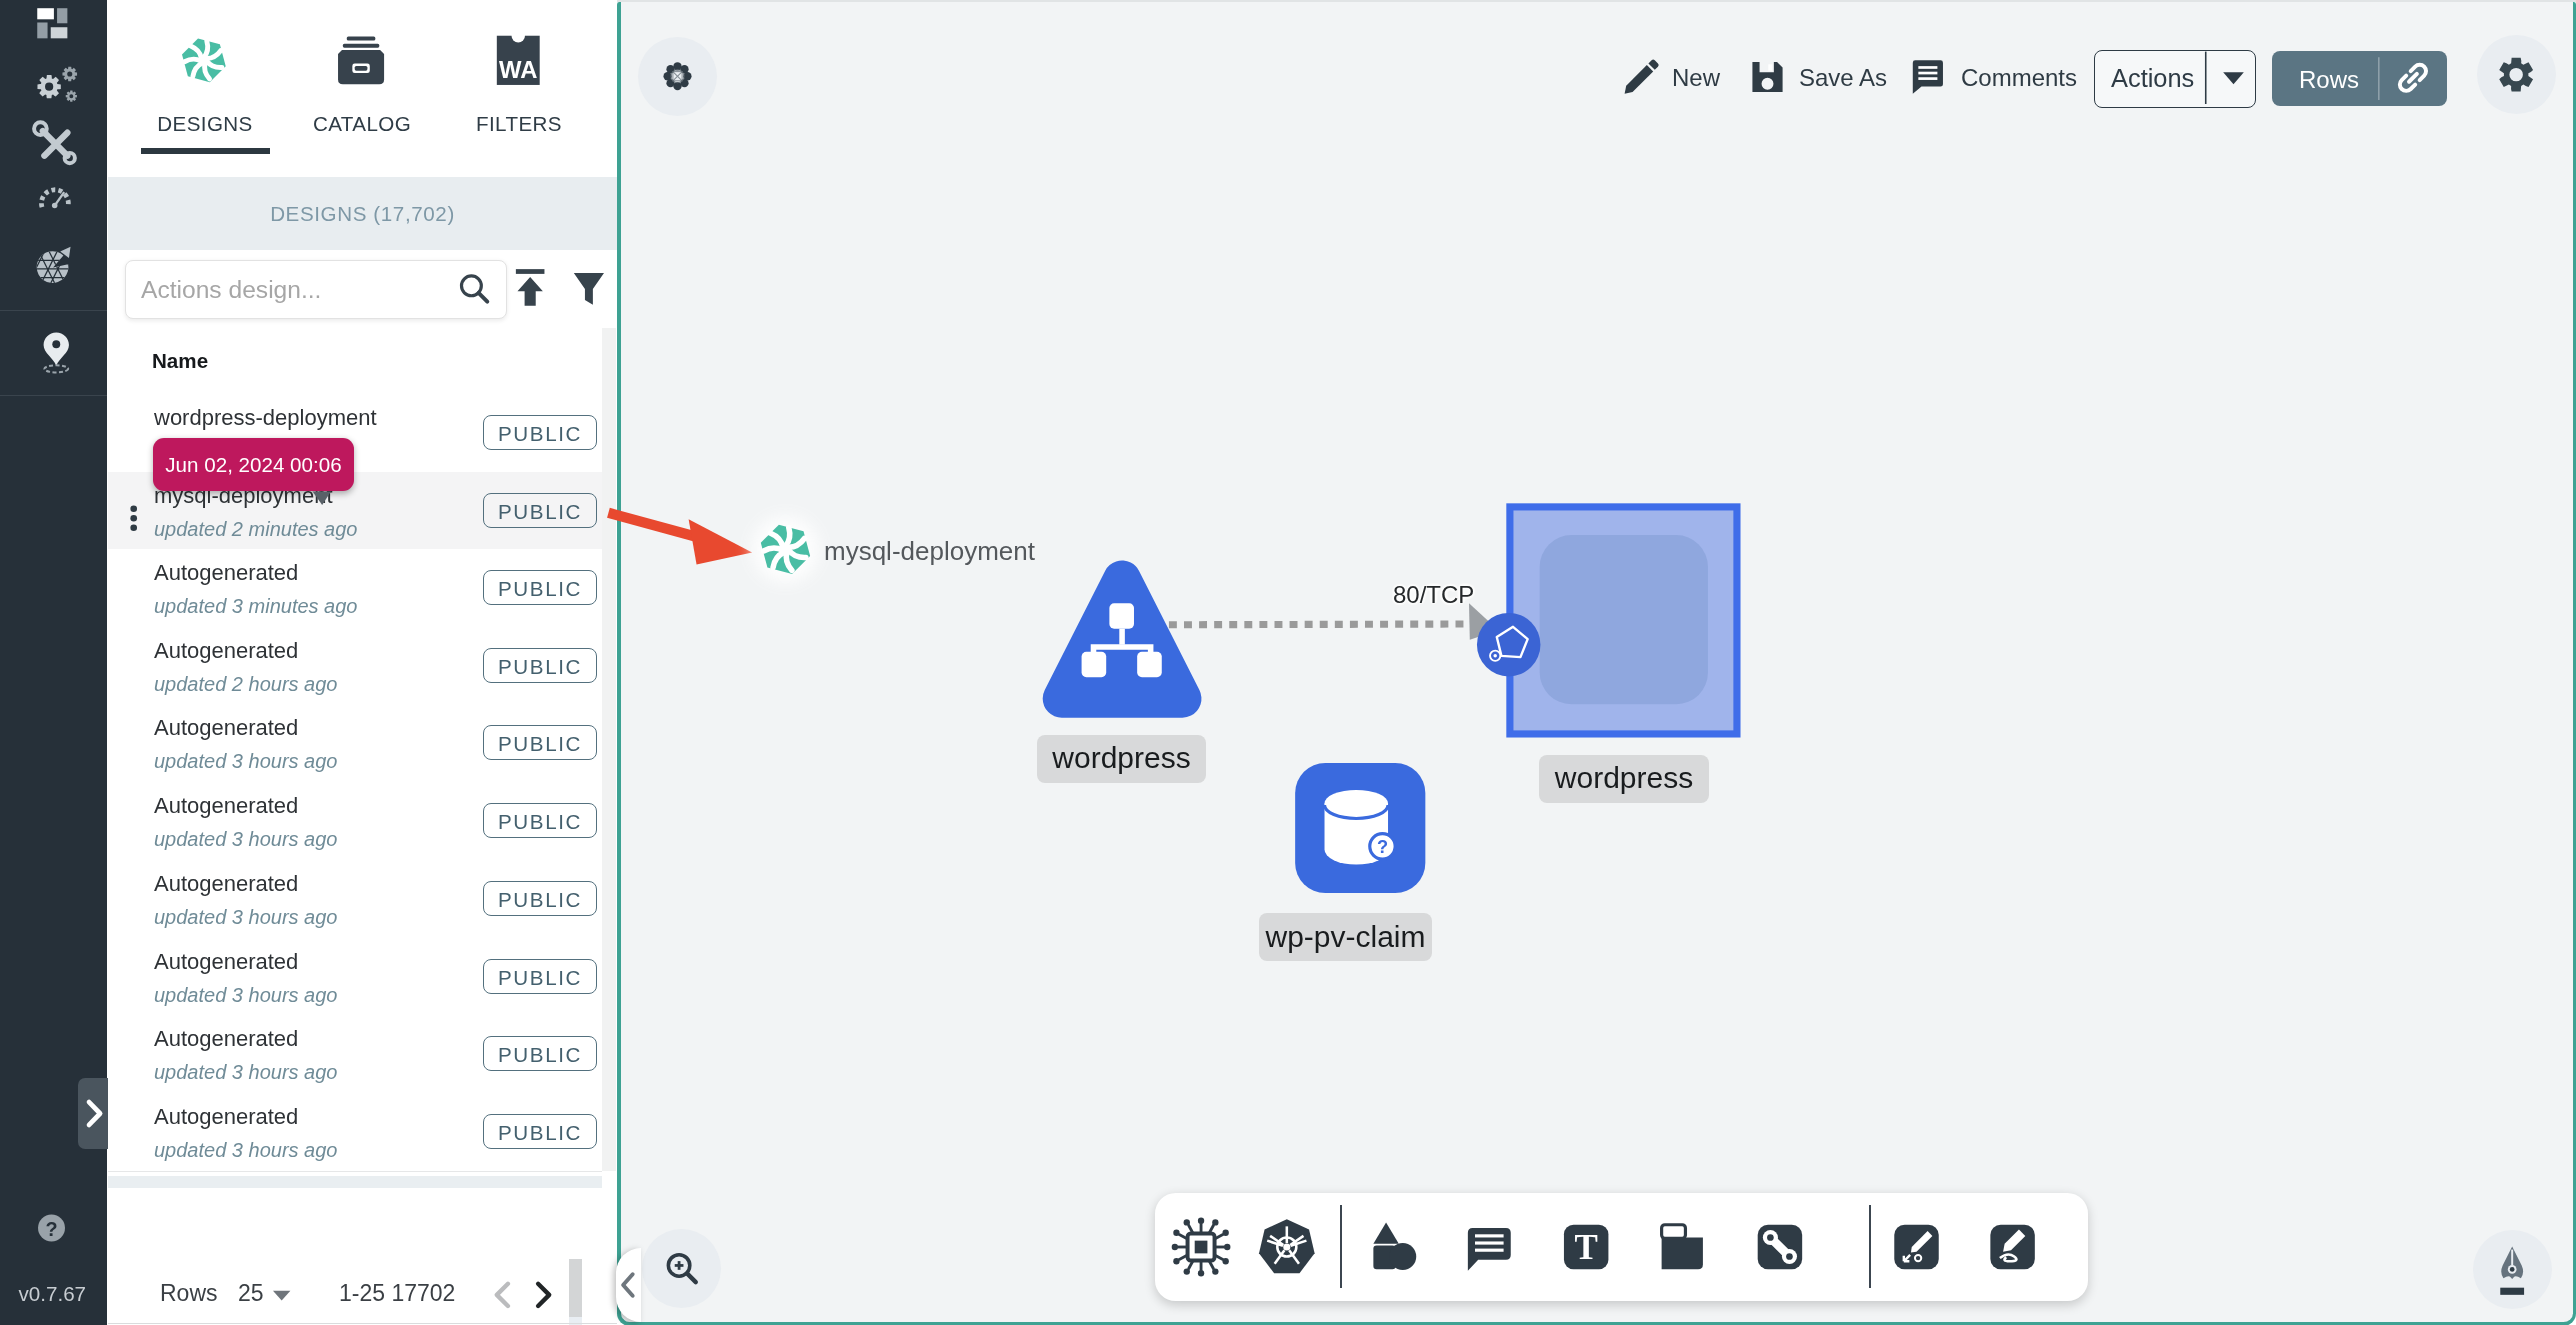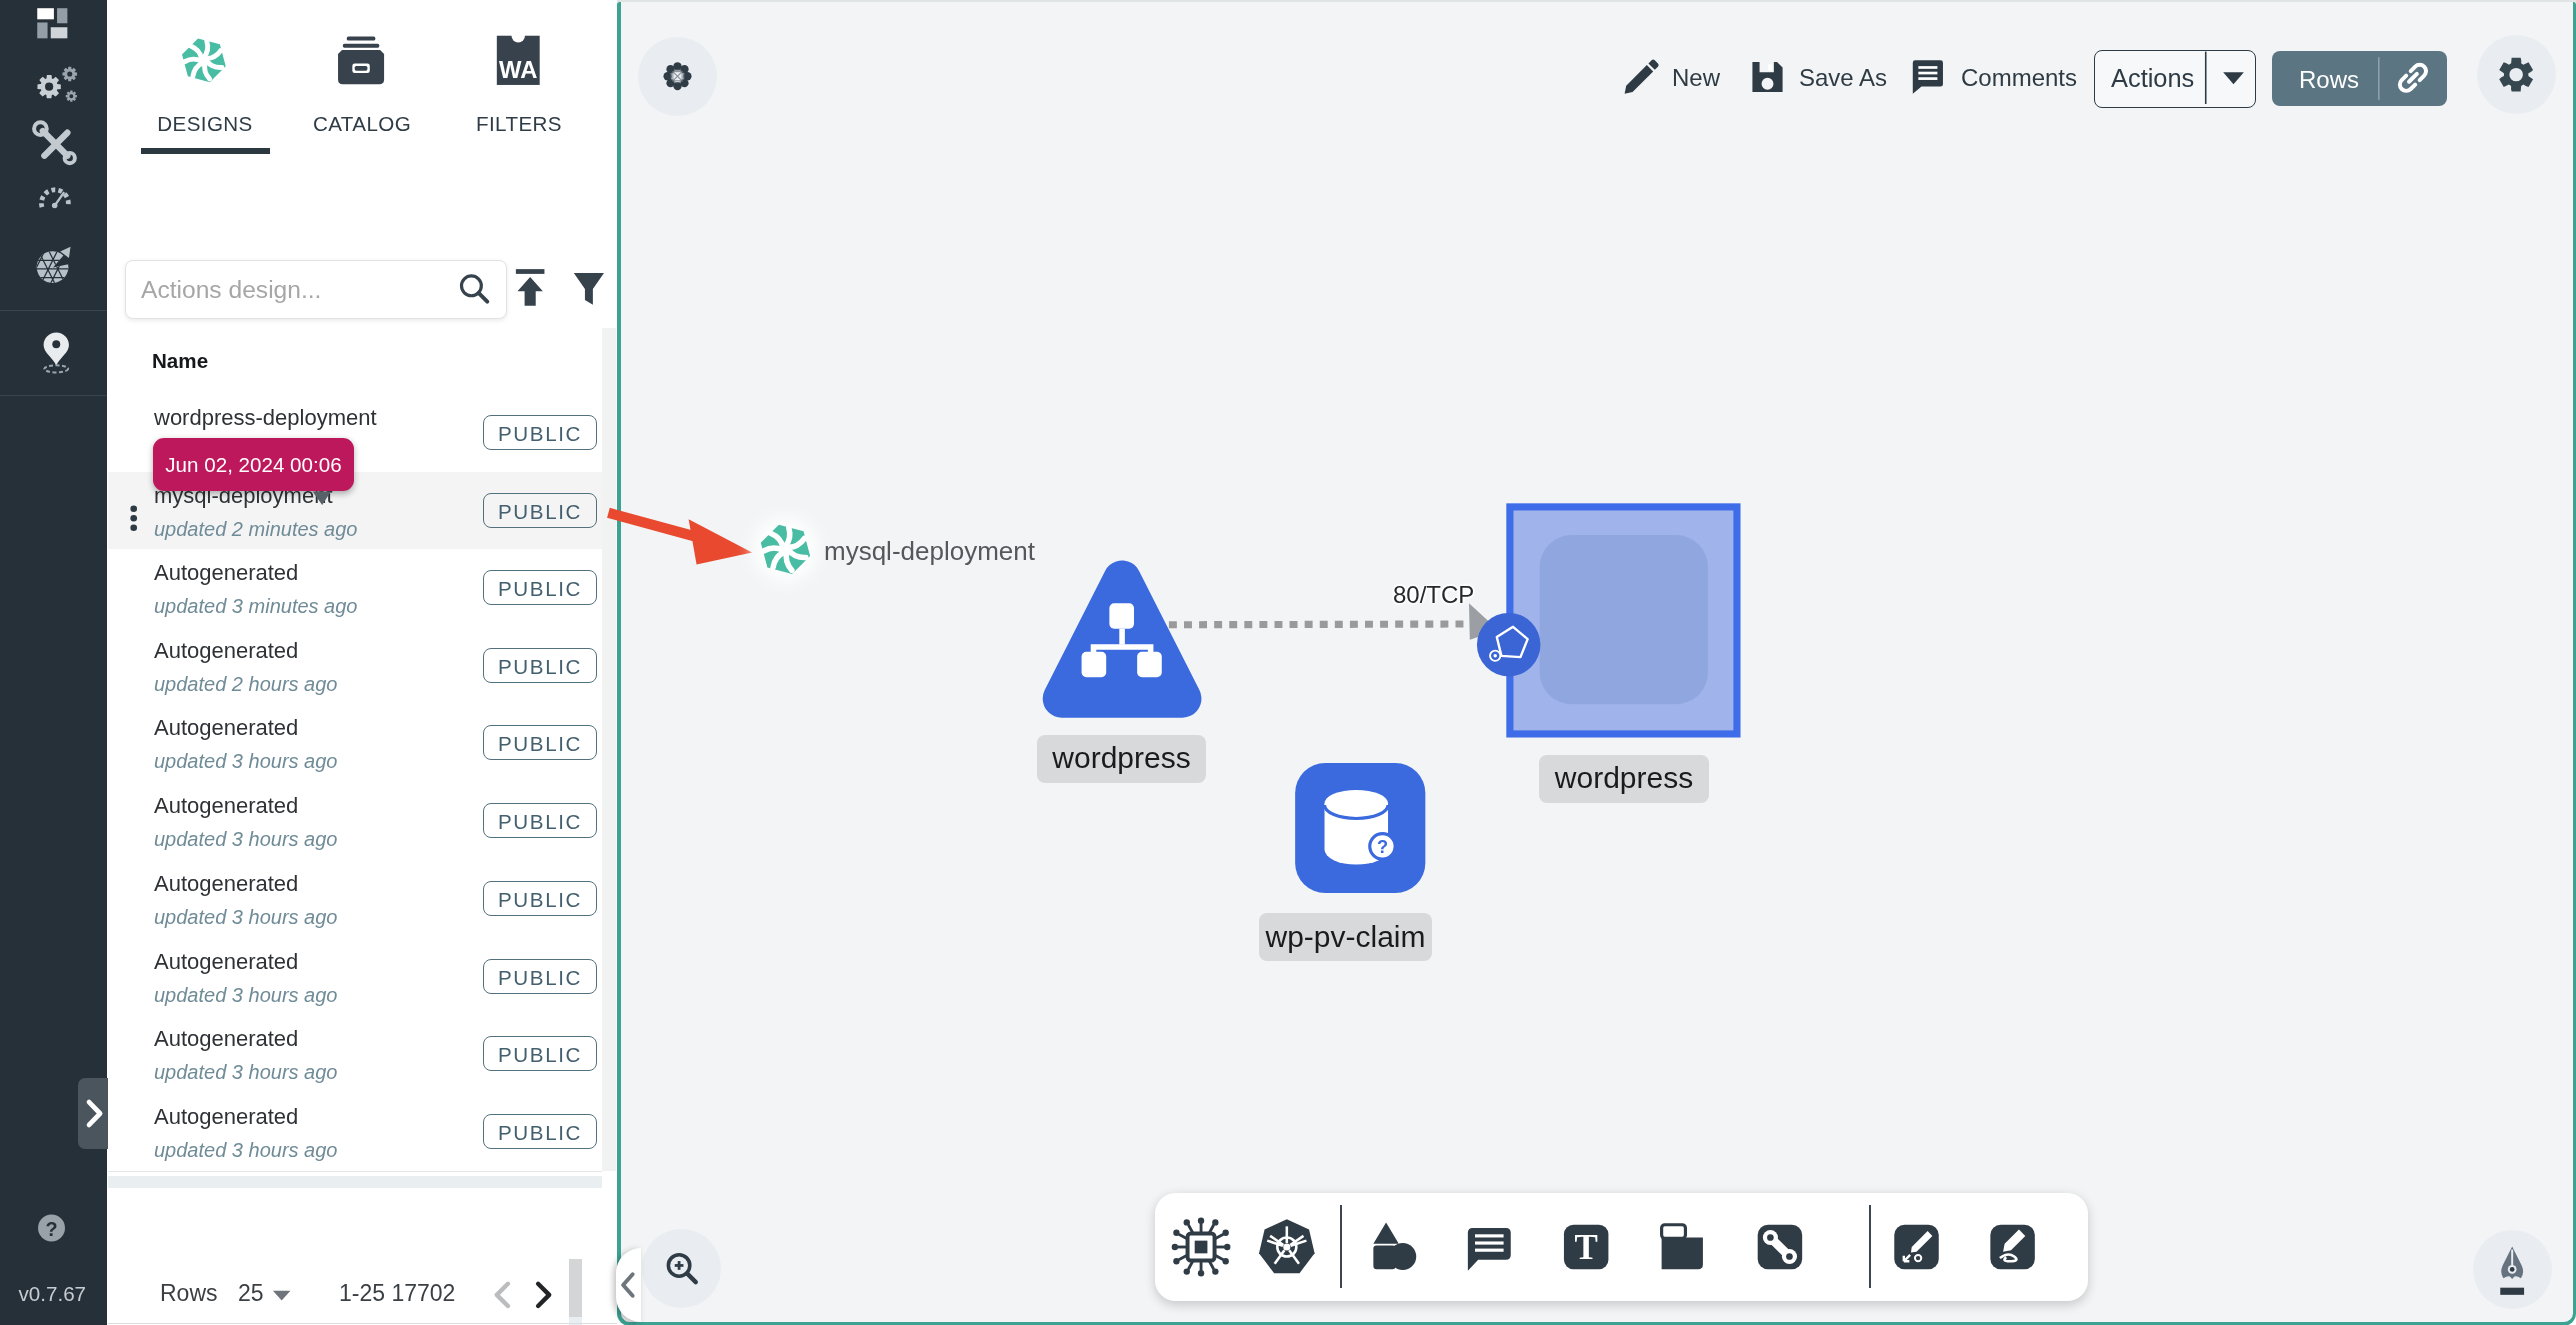--- a/index.html
+++ b/index.html
@@ -56,20 +56,21 @@
 </head>
 <body>
 <div id="app">
   <div id="sidebar" class="abs"></div>
   <div id="panel" class="abs"></div>
 
   <div class="abs tablabel" style="left:120px;">DESIGNS</div>
   <div class="abs tablabel" style="left:277px;">CATALOG</div>
   <div class="abs tablabel" style="left:434px;">FILTERS</div>
   <div id="tabline" class="abs"></div>
+  <div id="band" class="abs">DESIGNS (17,702)</div>
   <div id="search" class="abs"></div>
   <div id="searchph" class="abs">Actions design...</div>
   <div id="nameh" class="abs">Name</div>
 
   <div class="abs row" style="top:394px;">
       <span class="rname">wordpress-deployment</span>
       <span class="chip">PUBLIC</span>
     </div>
   <div class="abs row" style="top:472px;background:#f4f4f5;">
       <span class="rname">mysql-deployment</span>

